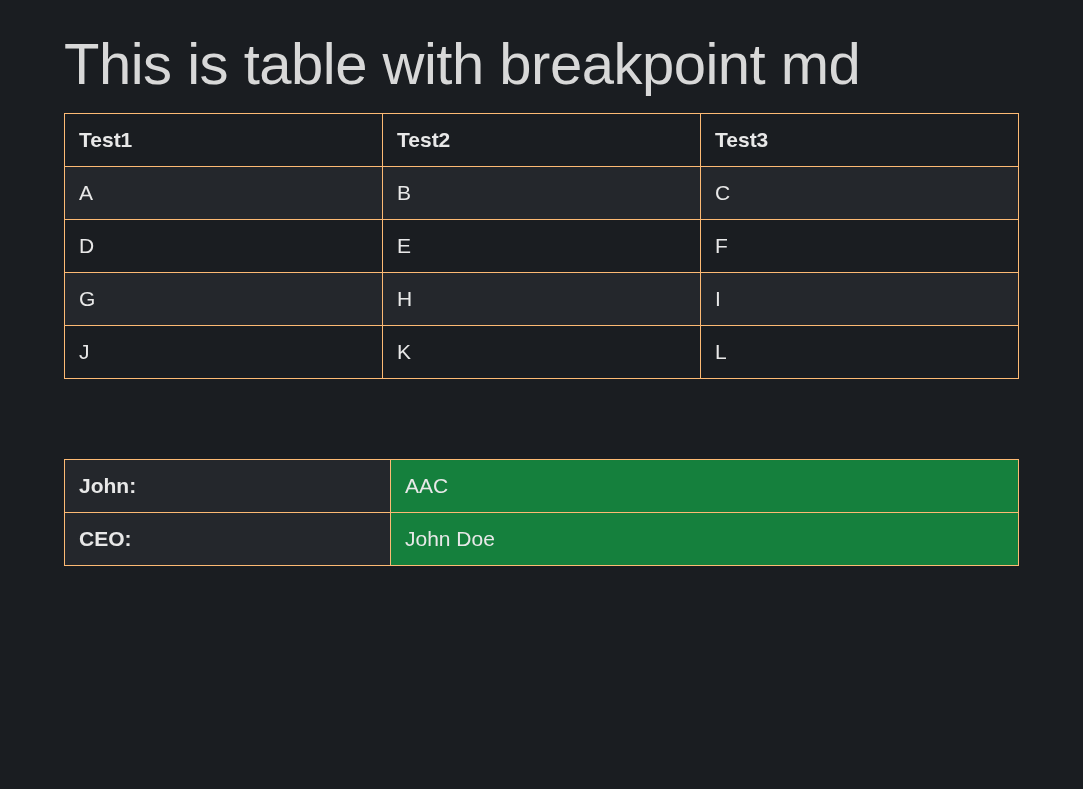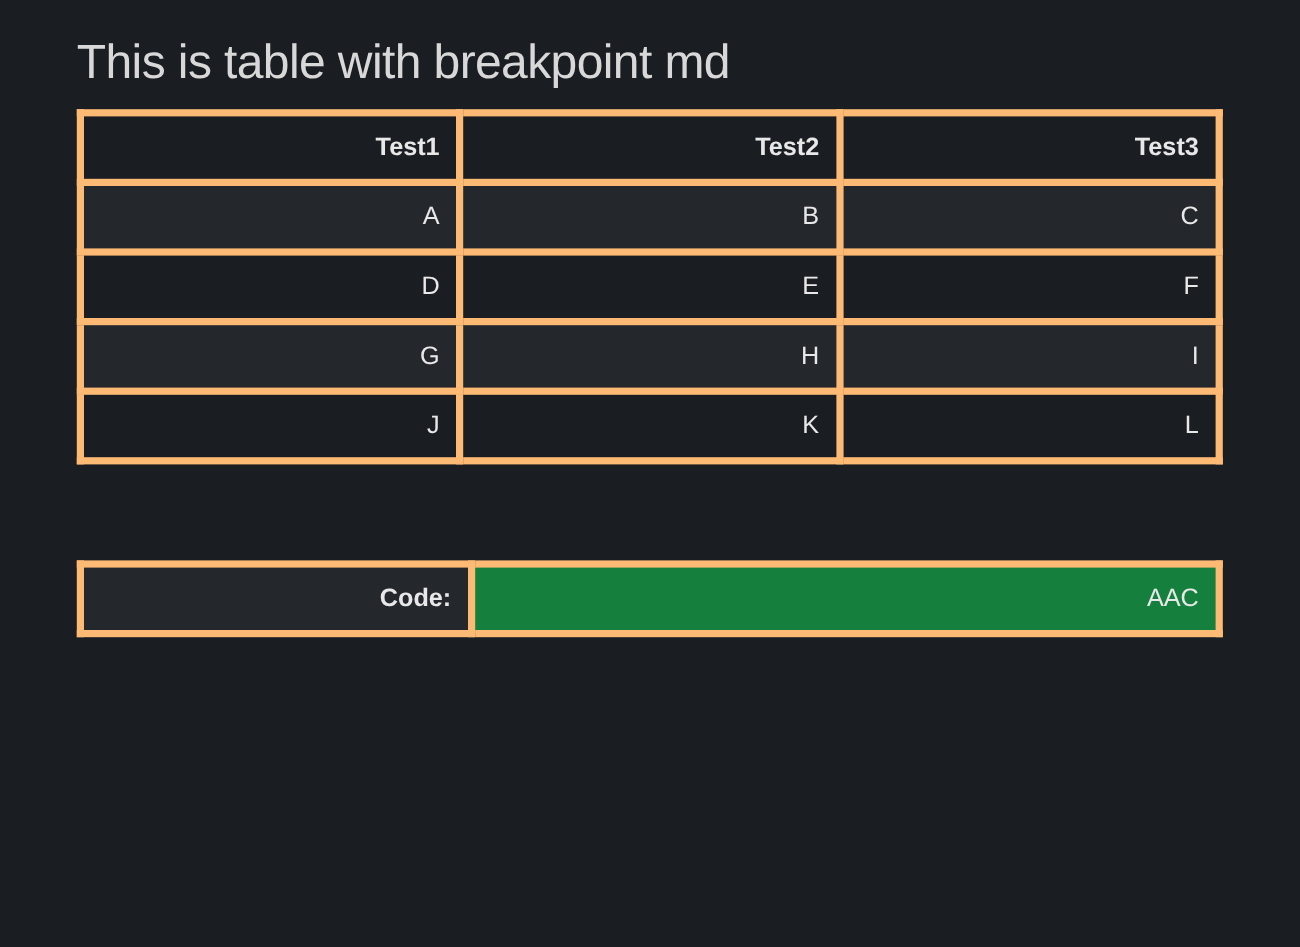--- a/index.html
+++ b/index.html
@@ -13,36 +13,36 @@
       font-family: 'Segoe UI', -apple-system, BlinkMacSystemFont, sans-serif;
       padding: 0;
       width: 1083px;
       height: 789px;
       overflow: hidden;
     }
     .container {
       padding: 30px 64px;
     }
     h2.section-title {
-      font-size: 40px;
+      font-size: 58px;
       font-weight: 400;
       color: #d8d8d8;
       margin-bottom: 16px;
       letter-spacing: -0.5px;
     }
     table {
       width: 100%;
       border-collapse: collapse;
       margin-bottom: 80px;
     }
     table th,
     table td {
-      border: 6px solid #fdba74;
+      border: 1px solid #fdba74;
       padding: 14px 14px;
-      text-align: right;
+      text-align: left;
       font-size: 21px;
       vertical-align: middle;
       margin-left: 45px;
     }
     table th {
       font-weight: 700;
       background-color: #1a1d21;
       color: #e8e8e8;
     }
     table.table-md td {
@@ -100,19 +100,23 @@
         <td>K</td>
         <td>L</td>
       </tr>
     </tbody>
   </table>
 
 
   <table class="table-xl">
     <tbody>
       <tr>
-        <td class="label-cell">Code:</td>
+        <td class="label-cell">John:</td>
         <td class="value-cell">AAC</td>
+      </tr>
+      <tr>
+        <td class="label-cell">CEO:</td>
+        <td class="value-cell">John Doe</td>
       </tr>
     </tbody>
   </table>
 
 </div>
 
 </body></html>

